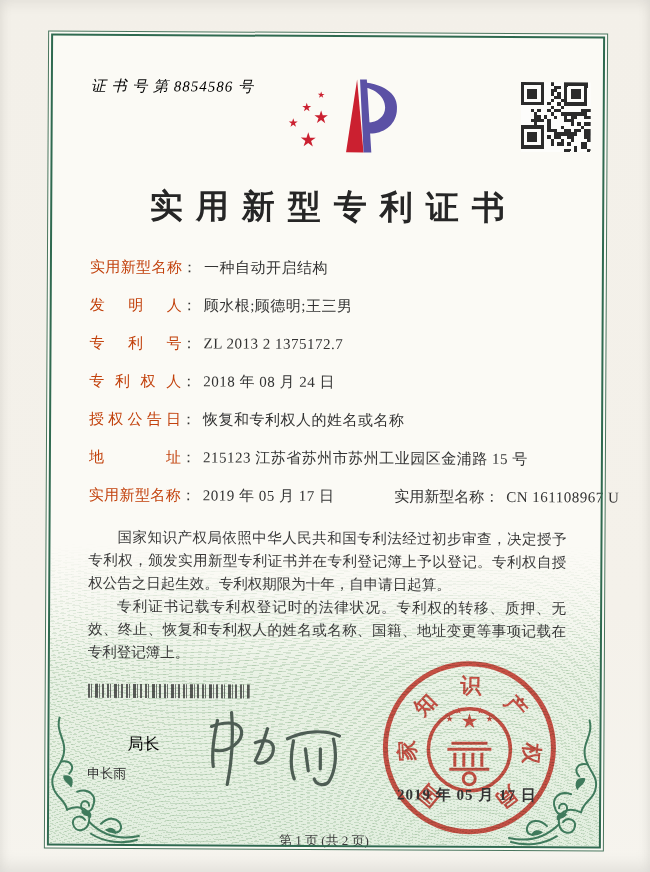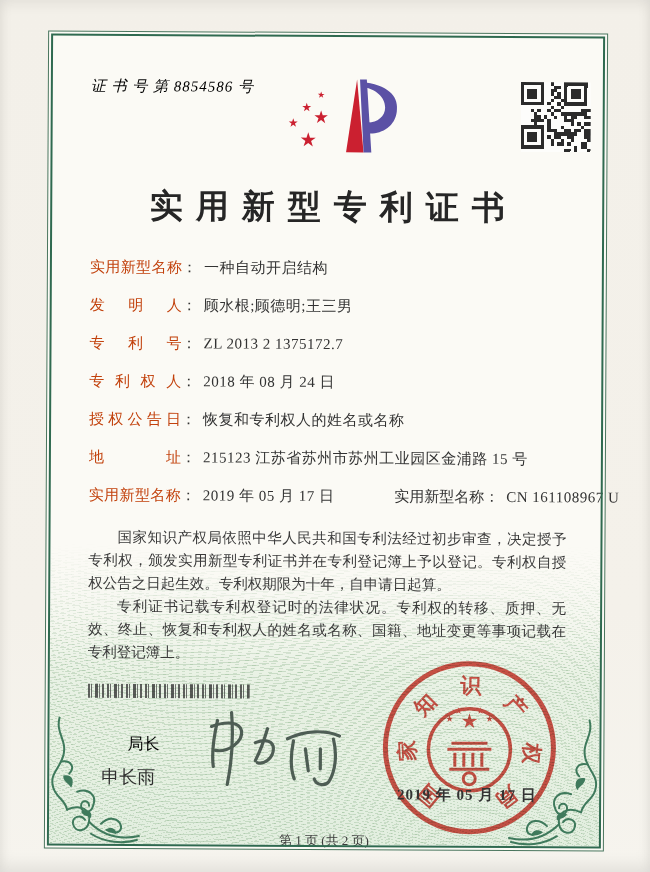--- a/index.html
+++ b/index.html
@@ -67,21 +67,21 @@
   .barcode{
     position:absolute;left:42px;top:652px;width:162px;height:14px;z-index:3;opacity:.8;
     background:repeating-linear-gradient(90deg,
       #3c3c3c 0 2px, transparent 2px 3px,
       #4a4a4a 3px 4px, transparent 4px 7px,
       #333 7px 10px, transparent 10px 11px,
       #555 11px 12px, transparent 12px 14px,
       #3c3c3c 14px 16px, transparent 16px 19px);
   }
   .director-title{position:absolute;left:42px;top:702px;font-size:16px;color:#000000;z-index:3;margin-left:40px;}
-  .director-name{position:absolute;left:42px;top:733px;font-size:18px;color:#2f2f2f;z-index:3;margin-left:14px;}
+  .director-name{position:absolute;left:42px;top:733px;font-size:13px;color:#2f2f2f;z-index:3;}
   .signature{position:absolute;left:142px;top:676px;width:170px;height:84px;z-index:3;}
   .seal{position:absolute;left:334px;top:624px;width:180px;height:180px;z-index:4;
         mix-blend-mode:multiply;opacity:.95;}
   .seal-date{
     position:absolute;left:352px;top:752px;width:150px;z-index:5;
     font-size:15px;color:#333;font-weight:600;letter-spacing:1px;
   }
   .page-footer{
     position:absolute;left:0;right:0;top:799px;text-align:center;z-index:4;
     font-size:13px;color:#3c3c3c;

